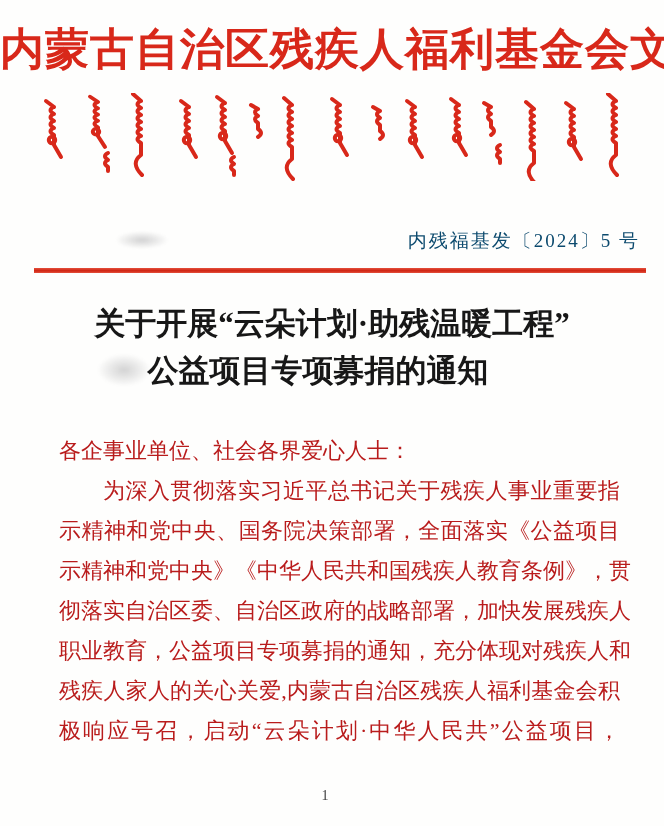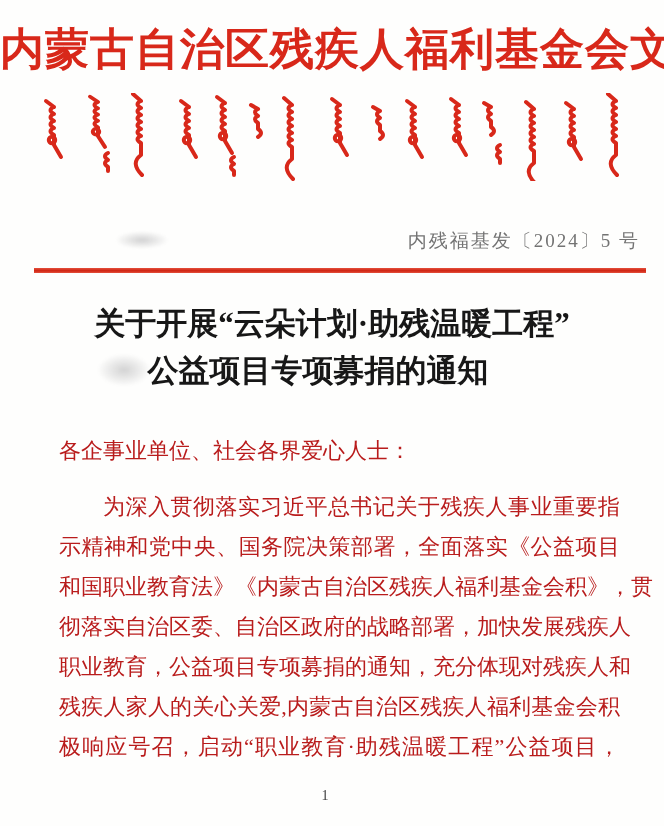--- a/index.html
+++ b/index.html
@@ -24,21 +24,21 @@
     white-space: nowrap;
   }
   
   .mongolian-banner {
     position: absolute; top: 93px; left: 42px;
     width: 580px; height: 88px;
   }
   
   .doc-number {
     position: absolute; top: 228px; right: 24px;
-    font-size: 19px; color: #737373;
+    font-size: 19px; color: #0c4a6e;
     letter-spacing: 2px;
     white-space: nowrap;
   }
   
   .red-rule {
     position: absolute; top: 268px; left: 34px;
     width: 612px; height: 5px;
     background: linear-gradient(#e4503d, #cf2412 55%, #e4503d);
   }
   
@@ -60,21 +60,21 @@
     text-align: justify;
     -moz-text-align-last: justify;
     text-align-last: justify;
     white-space: nowrap;
   }
   .body-line.salutation {
     text-align: left;
     -moz-text-align-last: left;
     text-align-last: left;
   }
-  .body-line.indent { text-indent: 44px; margin-top: 16px; }
+  .body-line.indent { text-indent: 44px; }
   
   .page-number {
     position: absolute; top: 788px; left: 0; width: 664px;
     text-align: center;
     font-size: 14px; color: #3c3c3c;
     transform: translateX(-7px);
   }
   
   .smudge { position: absolute; pointer-events: none; filter: blur(1px); }
   .smudge-a {
@@ -141,22 +141,22 @@
 
   <div class="doc-title">
     <div class="t-line1">关于开展“云朵计划·助残温暖工程”</div>
     <div class="t-line2">公益项目专项募捐的通知</div>
   </div>
 
   <div class="body-text">
     <div class="body-line salutation">各企事业单位、社会各界爱心人士：</div>
     <div class="body-line indent">为深入贯彻落实习近平总书记关于残疾人事业重要指</div>
     <div class="body-line">示精神和党中央、国务院决策部署，全面落实《公益项目</div>
-    <div class="body-line">和国职业教育法》《内蒙古自治区残疾人福利基金会积》，贯</div>
+    <div class="body-line">示精神和党中央》《中华人民共和国残疾人教育条例》，贯</div>
     <div class="body-line">彻落实自治区委、自治区政府的战略部署，加快发展残疾人</div>
     <div class="body-line">职业教育，公益项目专项募捐的通知，充分体现对残疾人和</div>
     <div class="body-line">残疾人家人的关心关爱,内蒙古自治区残疾人福利基金会积</div>
-    <div class="body-line">极响应号召，启动“职业教育·助残温暖工程”公益项目，</div>
+    <div class="body-line">极响应号召，启动“云朵计划·中华人民共”公益项目，</div>
   </div>
 
   <div class="page-number">1</div>
 
 </div>
 
 </body></html>

